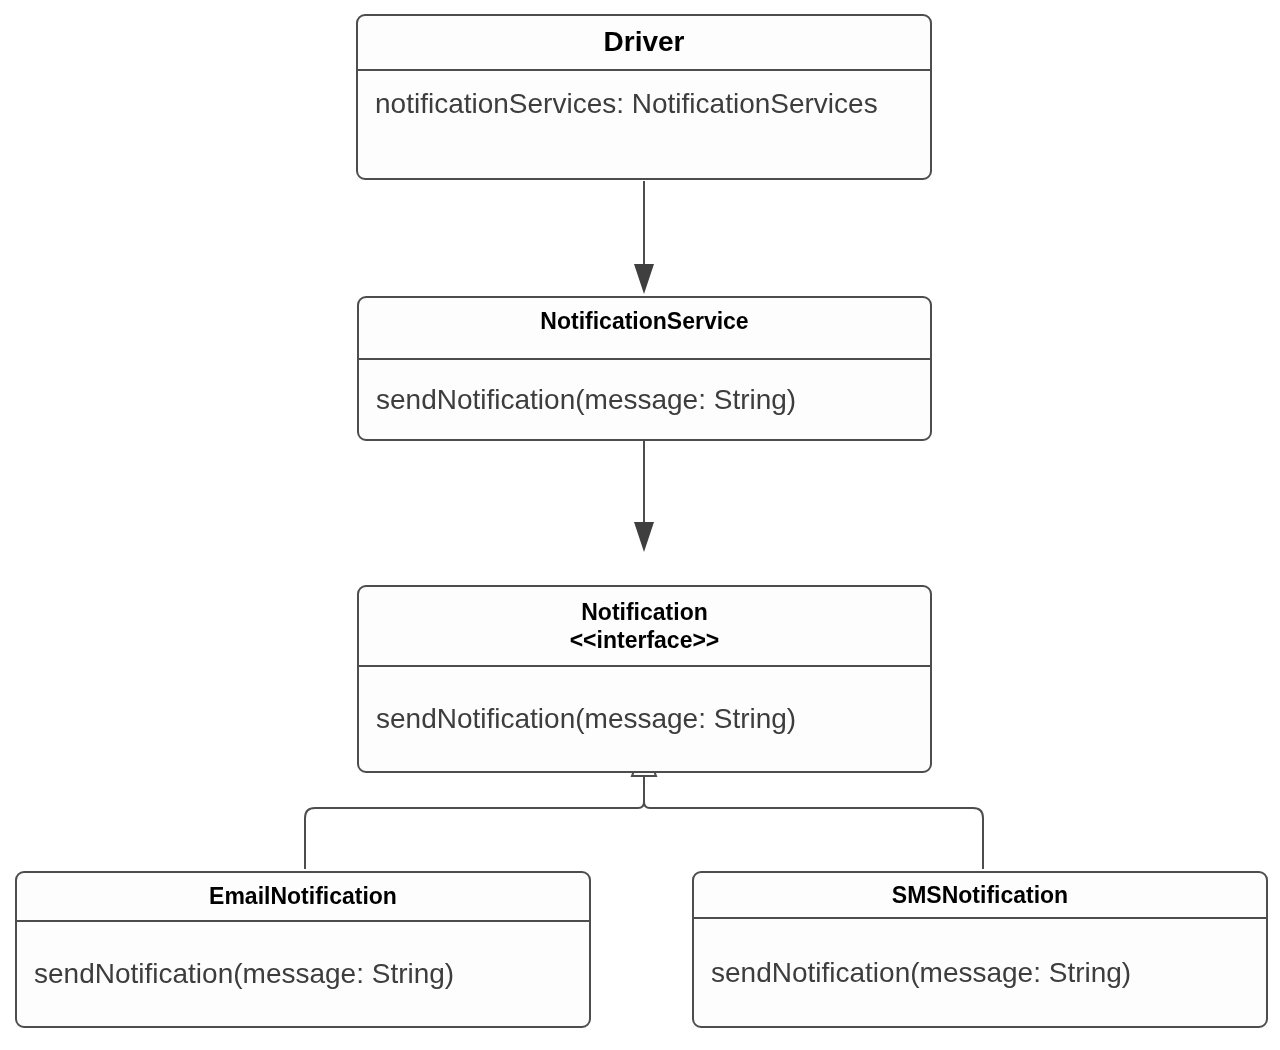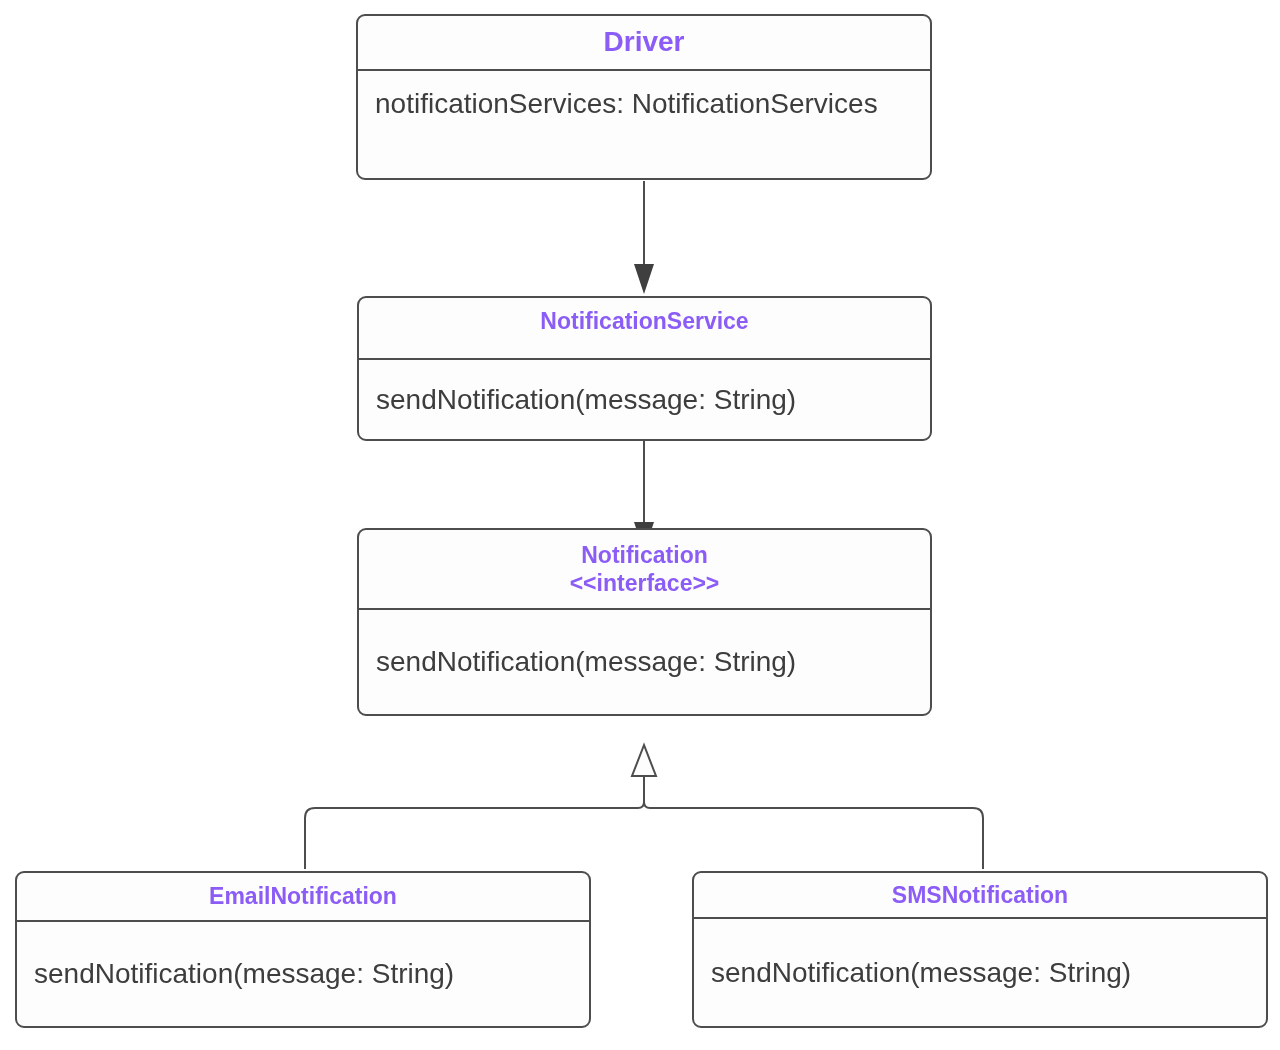--- a/index.html
+++ b/index.html
@@ -39,21 +39,21 @@
     flex-direction: column;
     justify-content: center;
   }
   .compartment + .compartment {
     border-top: 2px solid #4d4d4d;
   }
   .cls-title {
     align-items: center;
     text-align: center;
     font-weight: bold;
-    color: #8b5cf6;
+    color: #000000;
     font-size: 23px;
     line-height: 1.22;
   }
   .cls-title.big {
     font-size: 28px;
   }
   .member {
     padding-left: 17px;
     padding-right: 8px;
     color: #3d3d3d;
@@ -64,21 +64,21 @@
   
   #box-driver            { left: 356px; top: 14px;  width: 576px; height: 166px; }
   #box-driver .c-title   { height: 53px; }
   #box-driver .c-attr    { height: 68px; }
   #box-driver .c-method  { flex: 1; }
 
   #box-service           { left: 357px; top: 296px; width: 575px; height: 145px; gap: 14px; }
   #box-service .c-title  { height: 46px; }
   #box-service .c-method { flex: 1; }
 
-  #box-interface           { left: 357px; top: 528px; width: 575px; height: 188px; justify-content: flex-end; }
+  #box-interface           { left: 357px; top: 585px; width: 575px; height: 188px; justify-content: flex-end; }
   #box-interface .c-title  { height: 78px; }
   #box-interface .c-method { flex: 1; }
 
   #box-email           { left: 15px;  top: 871px; width: 576px; height: 157px; }
   #box-email .c-title  { height: 47px; }
   #box-email .c-method { flex: 1; }
 
   #box-sms             { left: 692px; top: 871px; width: 576px; height: 157px; }
   #box-sms .c-title    { height: 44px; }
   #box-sms .c-method   { flex: 1; }

